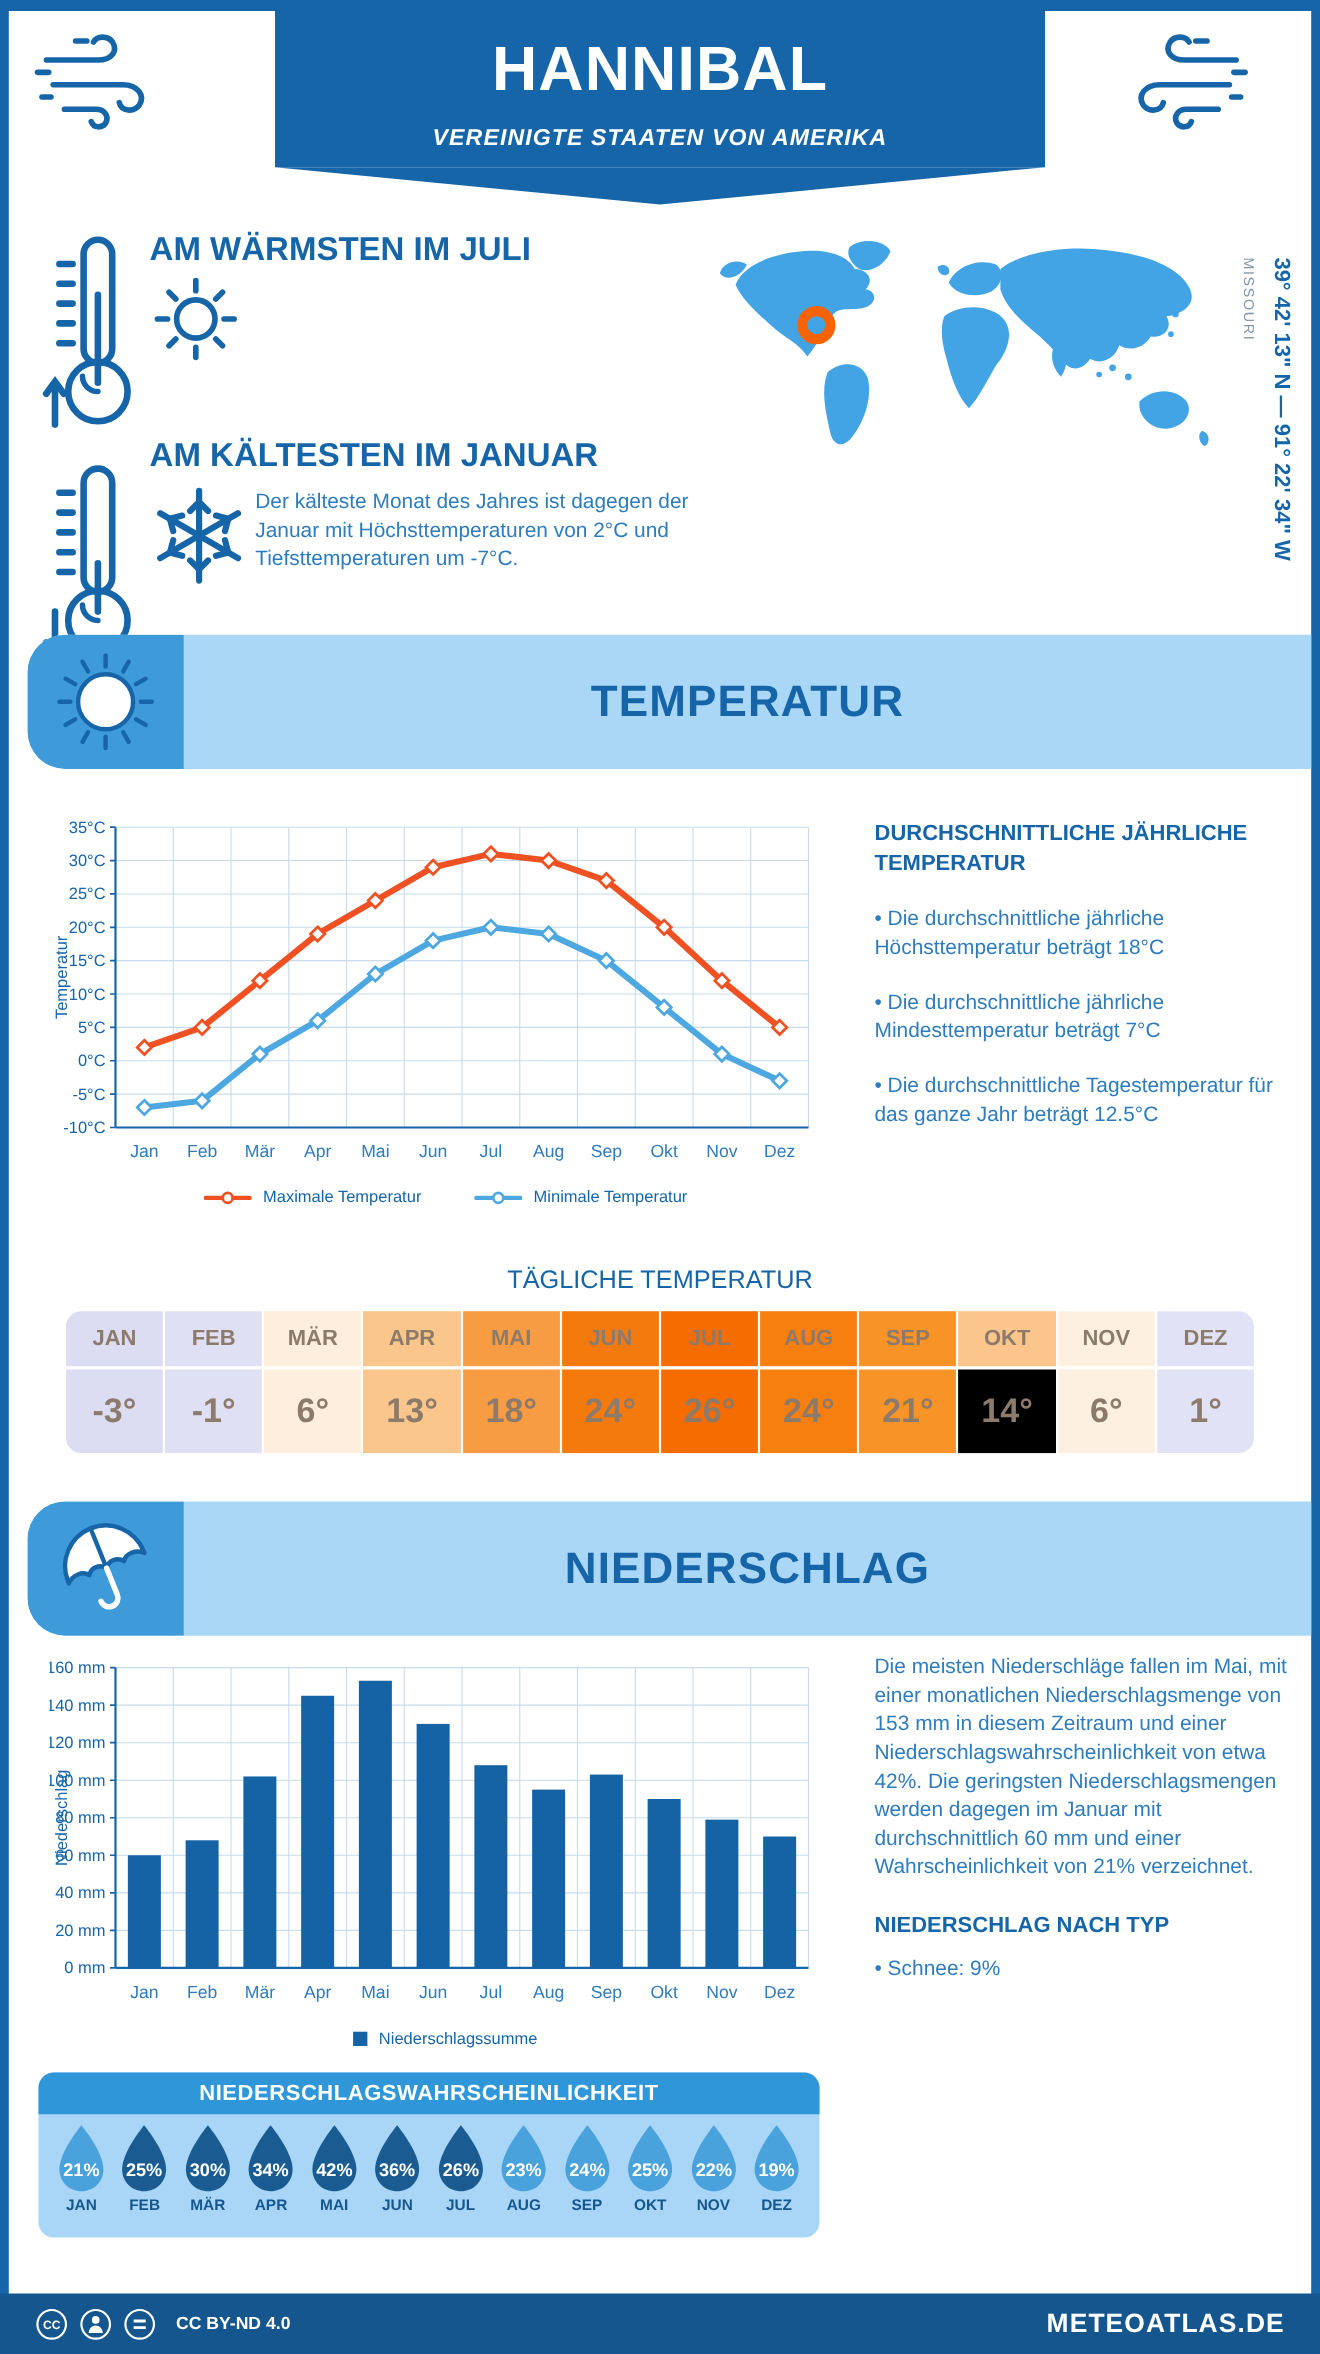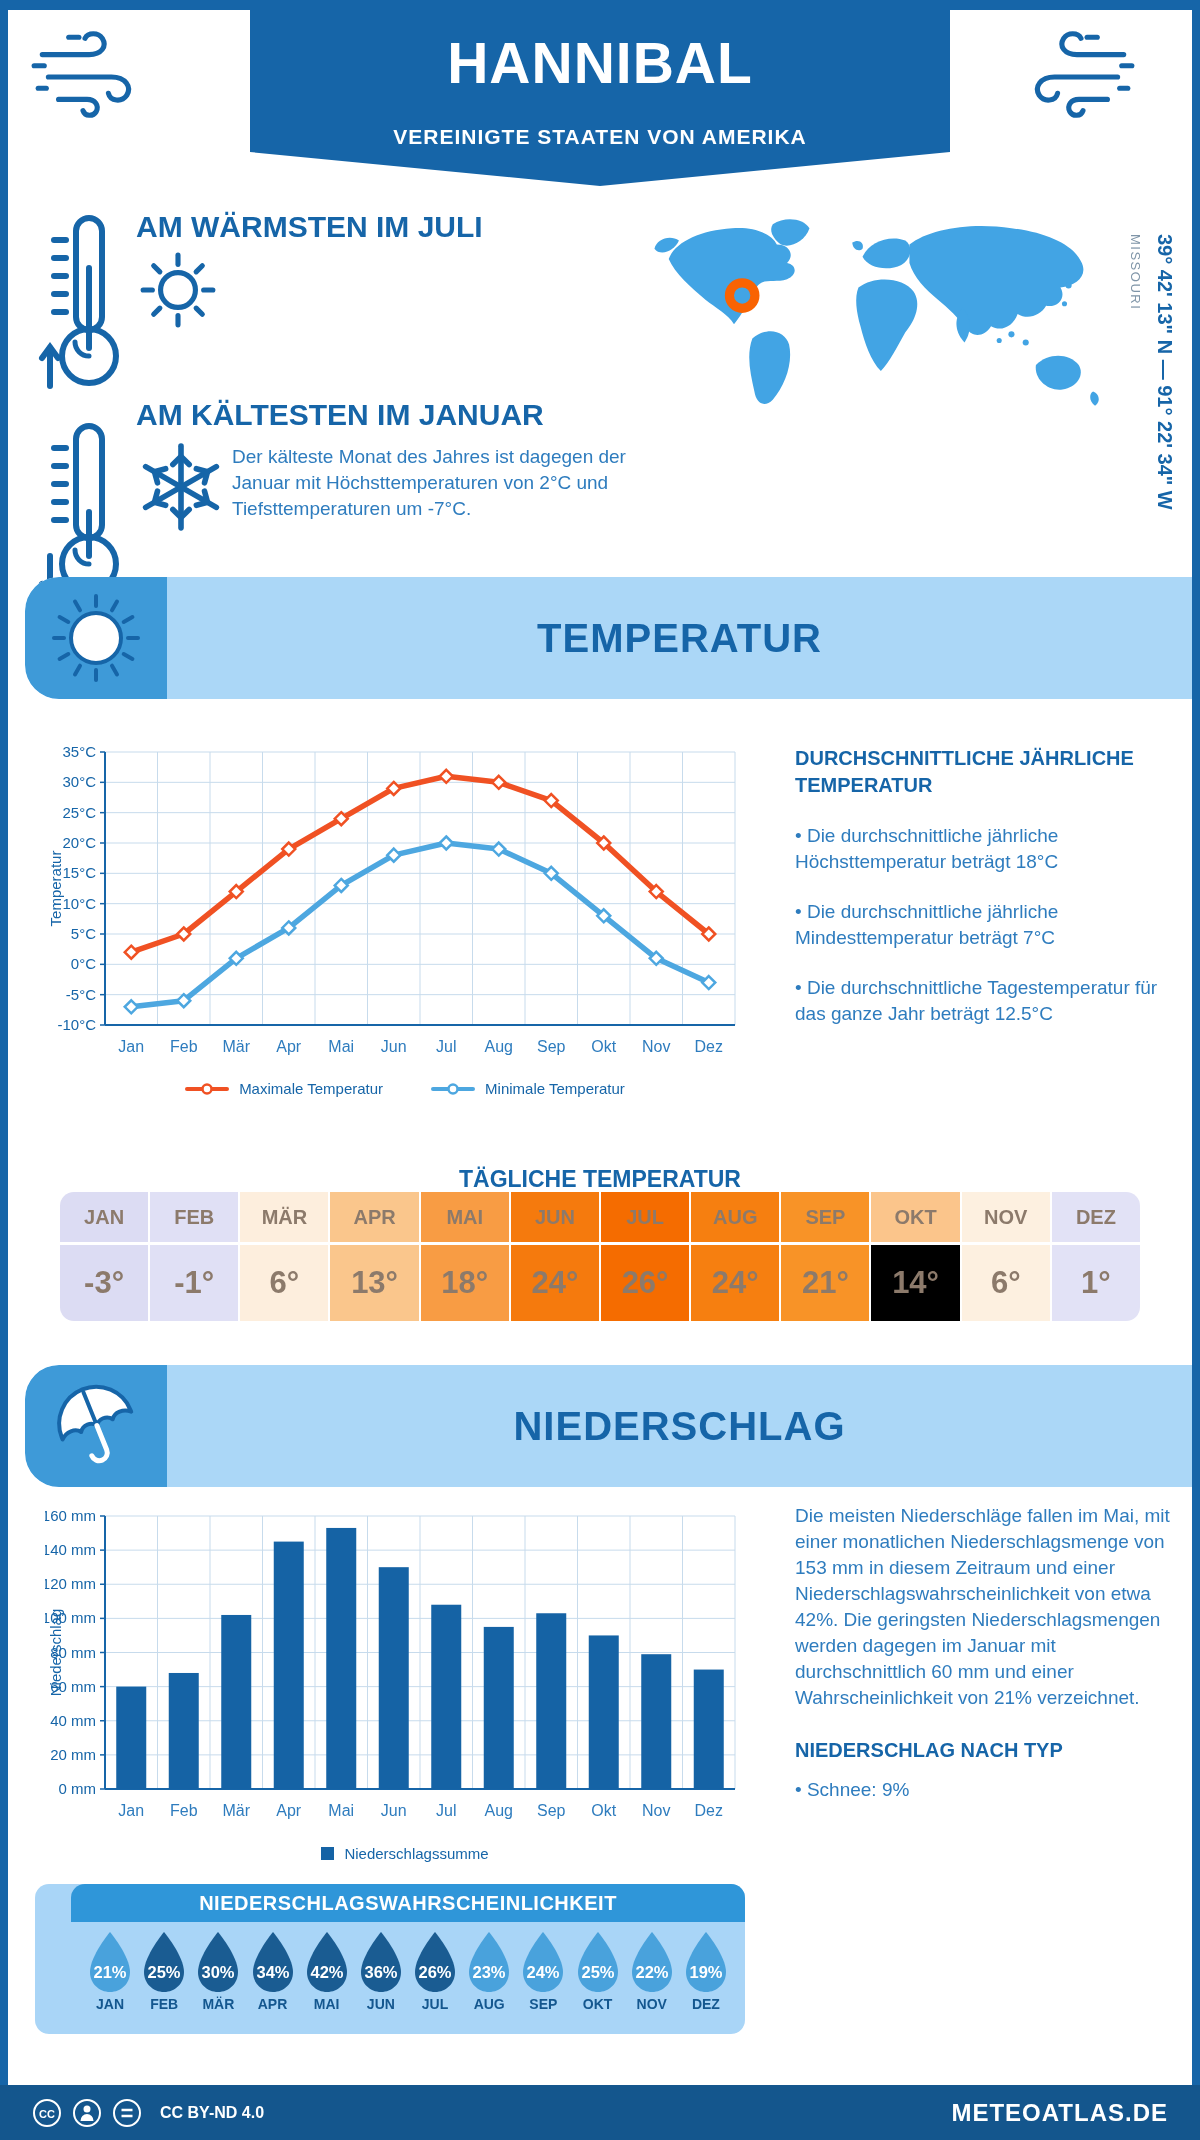--- a/index.html
+++ b/index.html
@@ -16,21 +16,21 @@
   .page{position:relative;width:1200px;height:2140px;background:#ffffff;margin:0 auto;overflow:hidden;}
   .abs{position:absolute;}
   .edge{position:absolute;background:var(--blue-dark);}
   .edge-left{left:0;top:0;width:8px;height:2140px;}
   .edge-right{right:0;top:0;width:8px;height:2140px;}
   .edge-top{left:0;top:0;width:1200px;height:10px;}
 
   
   .ribbon{left:250px;top:0;width:700px;height:152px;background:var(--blue-dark);text-align:center;color:#fff;}
   .ribbon h1{font-size:57px;font-weight:800;letter-spacing:1px;margin-top:30px;}
-  .ribbon .sub{font-size:21px;font-weight:600;letter-spacing:1px;margin-top:29px;}
+  .ribbon .sub{font-size:21px;font-weight:600;letter-spacing:1px;margin-top:18px;font-style:italic;}
   .ribbon-v{left:250px;top:152px;width:0;height:0;border-left:350px solid transparent;border-right:350px solid transparent;border-top:34px solid var(--blue-dark);}
 
   
   .sec-heading{font-size:30px;font-weight:800;color:var(--blue-dark);}
   .body-text{font-size:19px;line-height:26px;color:var(--blue-med);}
 
   
   .vrot{transform:rotate(90deg);transform-origin:0 0;white-space:nowrap;}
   .coords{font-size:20px;font-weight:700;color:var(--blue-dark);}
   .region{font-size:13px;font-weight:400;letter-spacing:1.5px;color:#7f95a8;}
@@ -42,32 +42,32 @@
 
   
   .col-heading{font-size:20px;font-weight:800;color:var(--blue-dark);line-height:27px;margin-bottom:24px;}
   .col-bullet{font-size:19px;line-height:26px;color:var(--blue-med);margin-bottom:24px;}
 
   
   .legend{display:flex;justify-content:center;align-items:center;gap:48px;}
   .legend .item{display:flex;align-items:center;gap:10px;font-size:15px;color:var(--blue-dark);}
 
   
-  .daily-title{font-size:23px;font-weight:700;color:var(--blue-dark);text-align:center;margin-top:16px;}
+  .daily-title{font-size:23px;font-weight:400;color:var(--blue-dark);text-align:center;}
   .daily-table{display:grid;grid-template-columns:repeat(12,1fr);column-gap:2px;}
   .day-col{display:flex;flex-direction:column;row-gap:3px;}
   .day-head{height:50px;display:flex;align-items:center;justify-content:center;font-size:20px;font-weight:700;}
   .day-val{height:76px;display:flex;align-items:center;justify-content:center;font-size:31px;font-weight:700;}
   .day-col:first-child .day-head{border-top-left-radius:14px;}
   .day-col:first-child .day-val{border-bottom-left-radius:14px;}
   .day-col:last-child .day-head{border-top-right-radius:14px;}
   .day-col:last-child .day-val{border-bottom-right-radius:14px;}
 
   
-  .prob-panel{background:#a9d5f7;border-radius:14px;padding-left:36px;}
+  .prob-panel{background:#a9d5f7;border-radius:14px;}
   .prob-header{height:38px;background:#2f96d9;border-radius:14px 14px 0 0;display:flex;align-items:center;justify-content:center;font-size:20px;font-weight:800;color:#fff;letter-spacing:.5px;}
   .drops{display:flex;justify-content:space-between;padding:8px 12px 10px 12px;}
   .drop-slot{width:54px;text-align:center;}
   .drop-month{font-size:14px;font-weight:700;color:#14578f;margin-top:2px;}
 
   
   .footer{left:0;top:2085px;width:1200px;height:55px;background:var(--footer);display:flex;align-items:center;justify-content:space-between;padding:16px 32px;}
   .footer .left{display:flex;align-items:center;gap:10px;}
   .license{color:#fff;font-size:16px;font-weight:700;margin-left:8px;}
   .site{color:#fff;font-size:24px;font-weight:800;letter-spacing:1px;}

